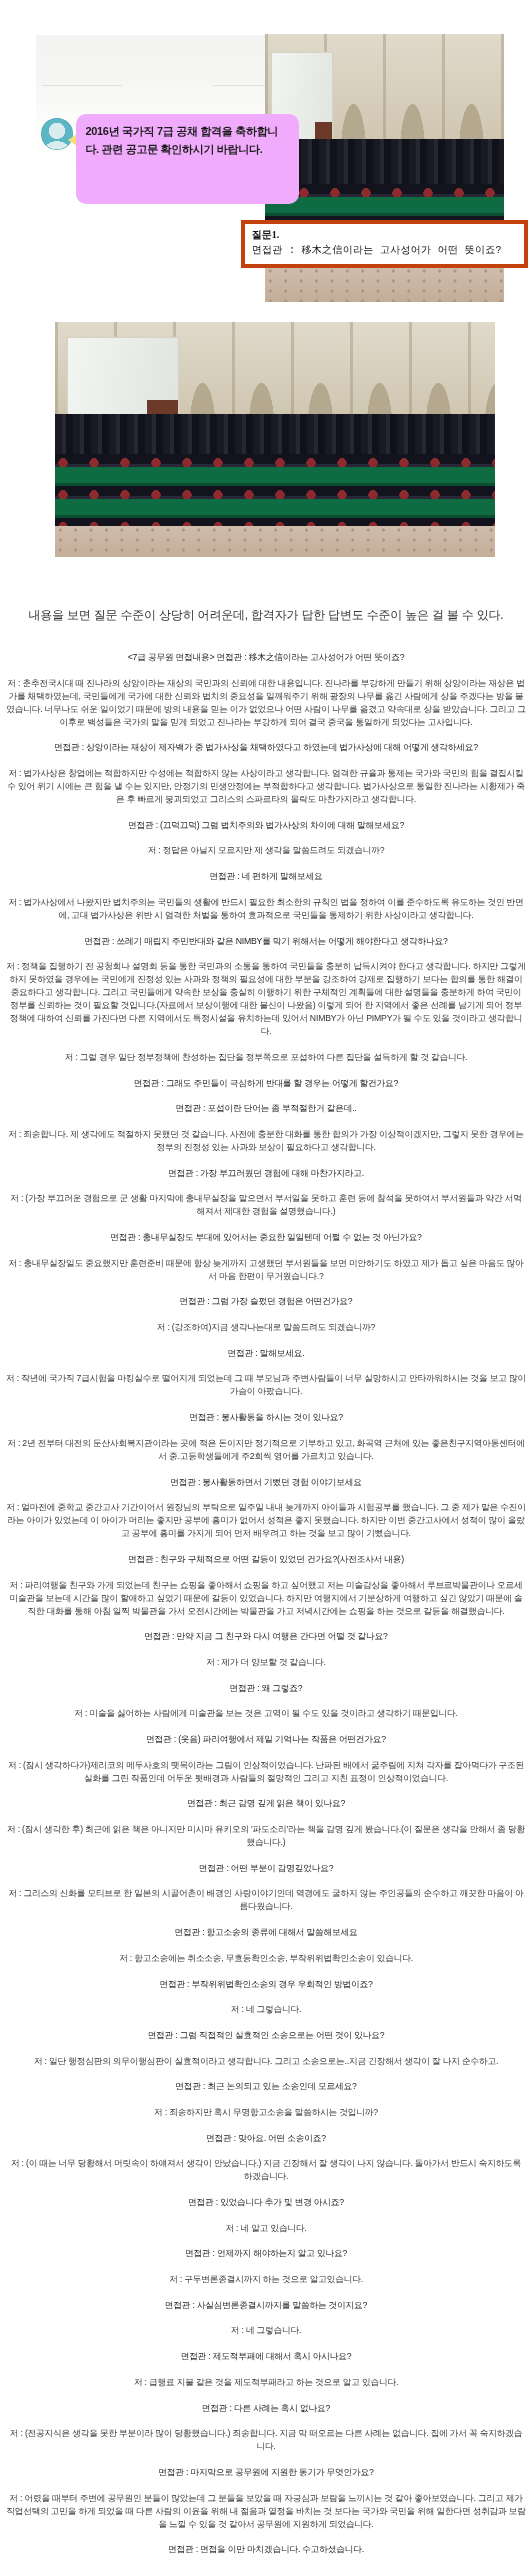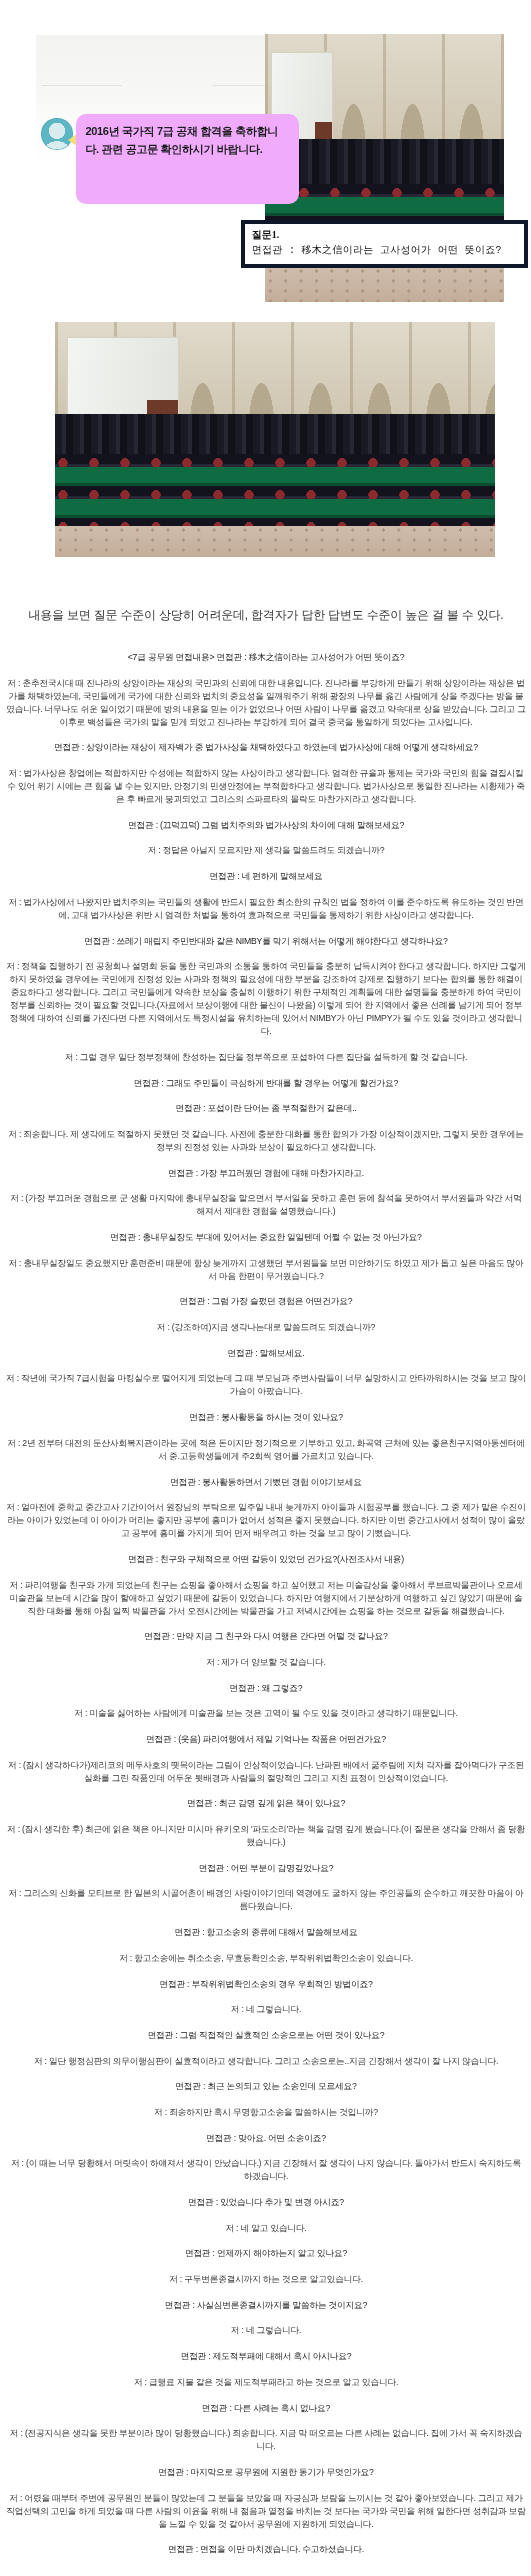--- a/index.html
+++ b/index.html
@@ -64,21 +64,21 @@
     border-radius:10px; padding:8.7px 9.4px; box-sizing:border-box;
     font-weight:bold; font-size:11px; line-height:1.62; color:#1c1c1c; letter-spacing:-0.3px;
   }
   .bubble-tail { left:68px; top:134px; width:0; height:0;
     border-top:6px solid rgba(0,0,0,0); border-bottom:6px solid rgba(0,0,0,0);
     border-right:9.4px solid #f4df76;
   }
 
   
   .qbox { left:241px; top:220px; width:266px; background:#ffffff;
-    border:4px solid #0f172a; padding:3.4px 6.7px 4.7px;
+    border:4px solid #c2410c; padding:3.4px 6.7px 4.7px;
     font-family:"Liberation Serif","DejaVu Serif",serif; font-size:10px; color:#111;
     line-height:16px; z-index:5;
   }
   .qbox .qlabel { font-weight:bold; }
   .qbox .qtext { letter-spacing:0.3px;font-family:Liberation Mono, monospace; }
 
   
   .content { width:532px; padding:0 6px 9.4px; box-sizing:border-box; text-align:center; }
   .intro { margin:52px 0 0; font-size:12px; line-height:13px; letter-spacing:-0.2px; color:#333; }
   .qa { margin:12.7px 0 0; font-size:8.7px; line-height:13px; letter-spacing:-0.2px; color:#333; }
@@ -164,21 +164,21 @@
       <p class="qa a">저 : (잠시 생각하다가)제리코의 메두사호의 뗏목이라는 그림이 인상적이었습니다. 난파된 배에서 굶주림에 지쳐 각자를 잡아먹다가 구조된 실화를 그린 작품인데 어두운 뒷배경과 사람들의 절망적인 그리고 지친 표정이 인상적이었습니다.</p>
       <p class="qa q">면접관 : 최근 감명 깊게 읽은 책이 있나요?</p>
       <p class="qa a">저 : (잠시 생각한 후) 최근에 읽은 책은 아니지만 미시마 유키오의 '파도소리'라는 책을 감명 깊게 봤습니다.(이 질문은 생각을 안해서 좀 당황했습니다.)</p>
       <p class="qa q">면접관 : 어떤 부분이 감명깊었나요?</p>
       <p class="qa a">저 : 그리스의 신화를 모티브로 한 일본의 시골어촌이 배경인 사랑이야기인데 역경에도 굴하지 않는 주인공들의 순수하고 깨끗한 마음이 아름다웠습니다.</p>
       <p class="qa q">면접관 : 항고소송의 종류에 대해서 말씀해보세요</p>
       <p class="qa a">저 : 항고소송에는 취소소송, 무효등확인소송, 부작위위법확인소송이 있습니다.</p>
       <p class="qa q">면접관 : 부작위위법확인소송의 경우 우회적인 방법이죠?</p>
       <p class="qa a">저 : 네 그렇습니다.</p>
       <p class="qa q">면접관 : 그럼 직접적인 실효적인 소송으로는 어떤 것이 있나요?</p>
-      <p class="qa a">저 : 일단 행정심판의 의무이행심판이 실효적이라고 생각합니다. 그리고 소송으로는..지금 긴장해서 생각이 잘 나지 않습니다.</p>
+      <p class="qa a">저 : 일단 행정심판의 의무이행심판이 실효적이라고 생각합니다. 그리고 소송으로는..지금 긴장해서 생각이 잘 나지 순수하고.</p>
       <p class="qa q">면접관 : 최근 논의되고 있는 소송인데 모르세요?</p>
       <p class="qa a">저 : 죄송하지만 혹시 무명항고소송을 말씀하시는 것입니까?</p>
       <p class="qa q">면접관 : 맞아요. 어떤 소송이죠?</p>
       <p class="qa a">저 : (이 때는 너무 당황해서 머릿속이 하얘져서 생각이 안났습니다.) 지금 긴장해서 잘 생각이 나지 않습니다. 돌아가서 반드시 숙지하도록 하겠습니다.</p>
       <p class="qa q">면접관 : 있었습니다 추가 및 변경 아시죠?</p>
       <p class="qa a">저 : 네 알고 있습니다.</p>
       <p class="qa q">면접관 : 언제까지 해야하는지 알고 있나요?</p>
       <p class="qa a">저 : 구두변론종결시까지 하는 것으로 알고있습니다.</p>
       <p class="qa q">면접관 : 사실심변론종결시까지를 말씀하는 것이지요?</p>
       <p class="qa a">저 : 네 그렇습니다.</p>

